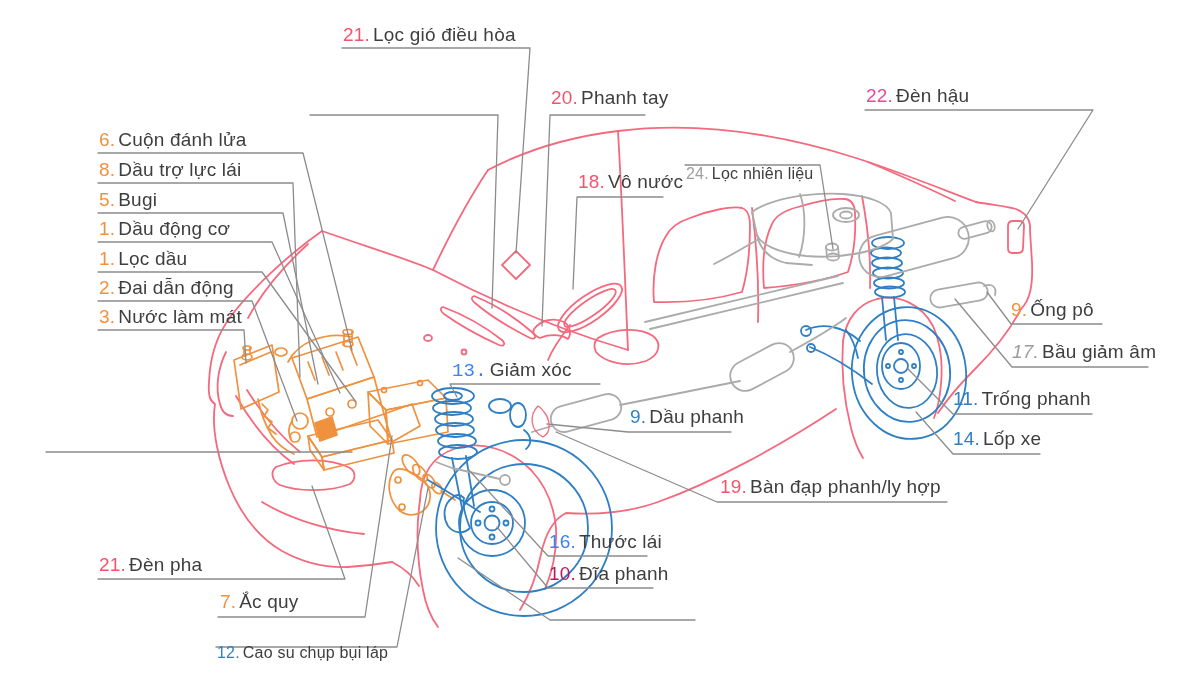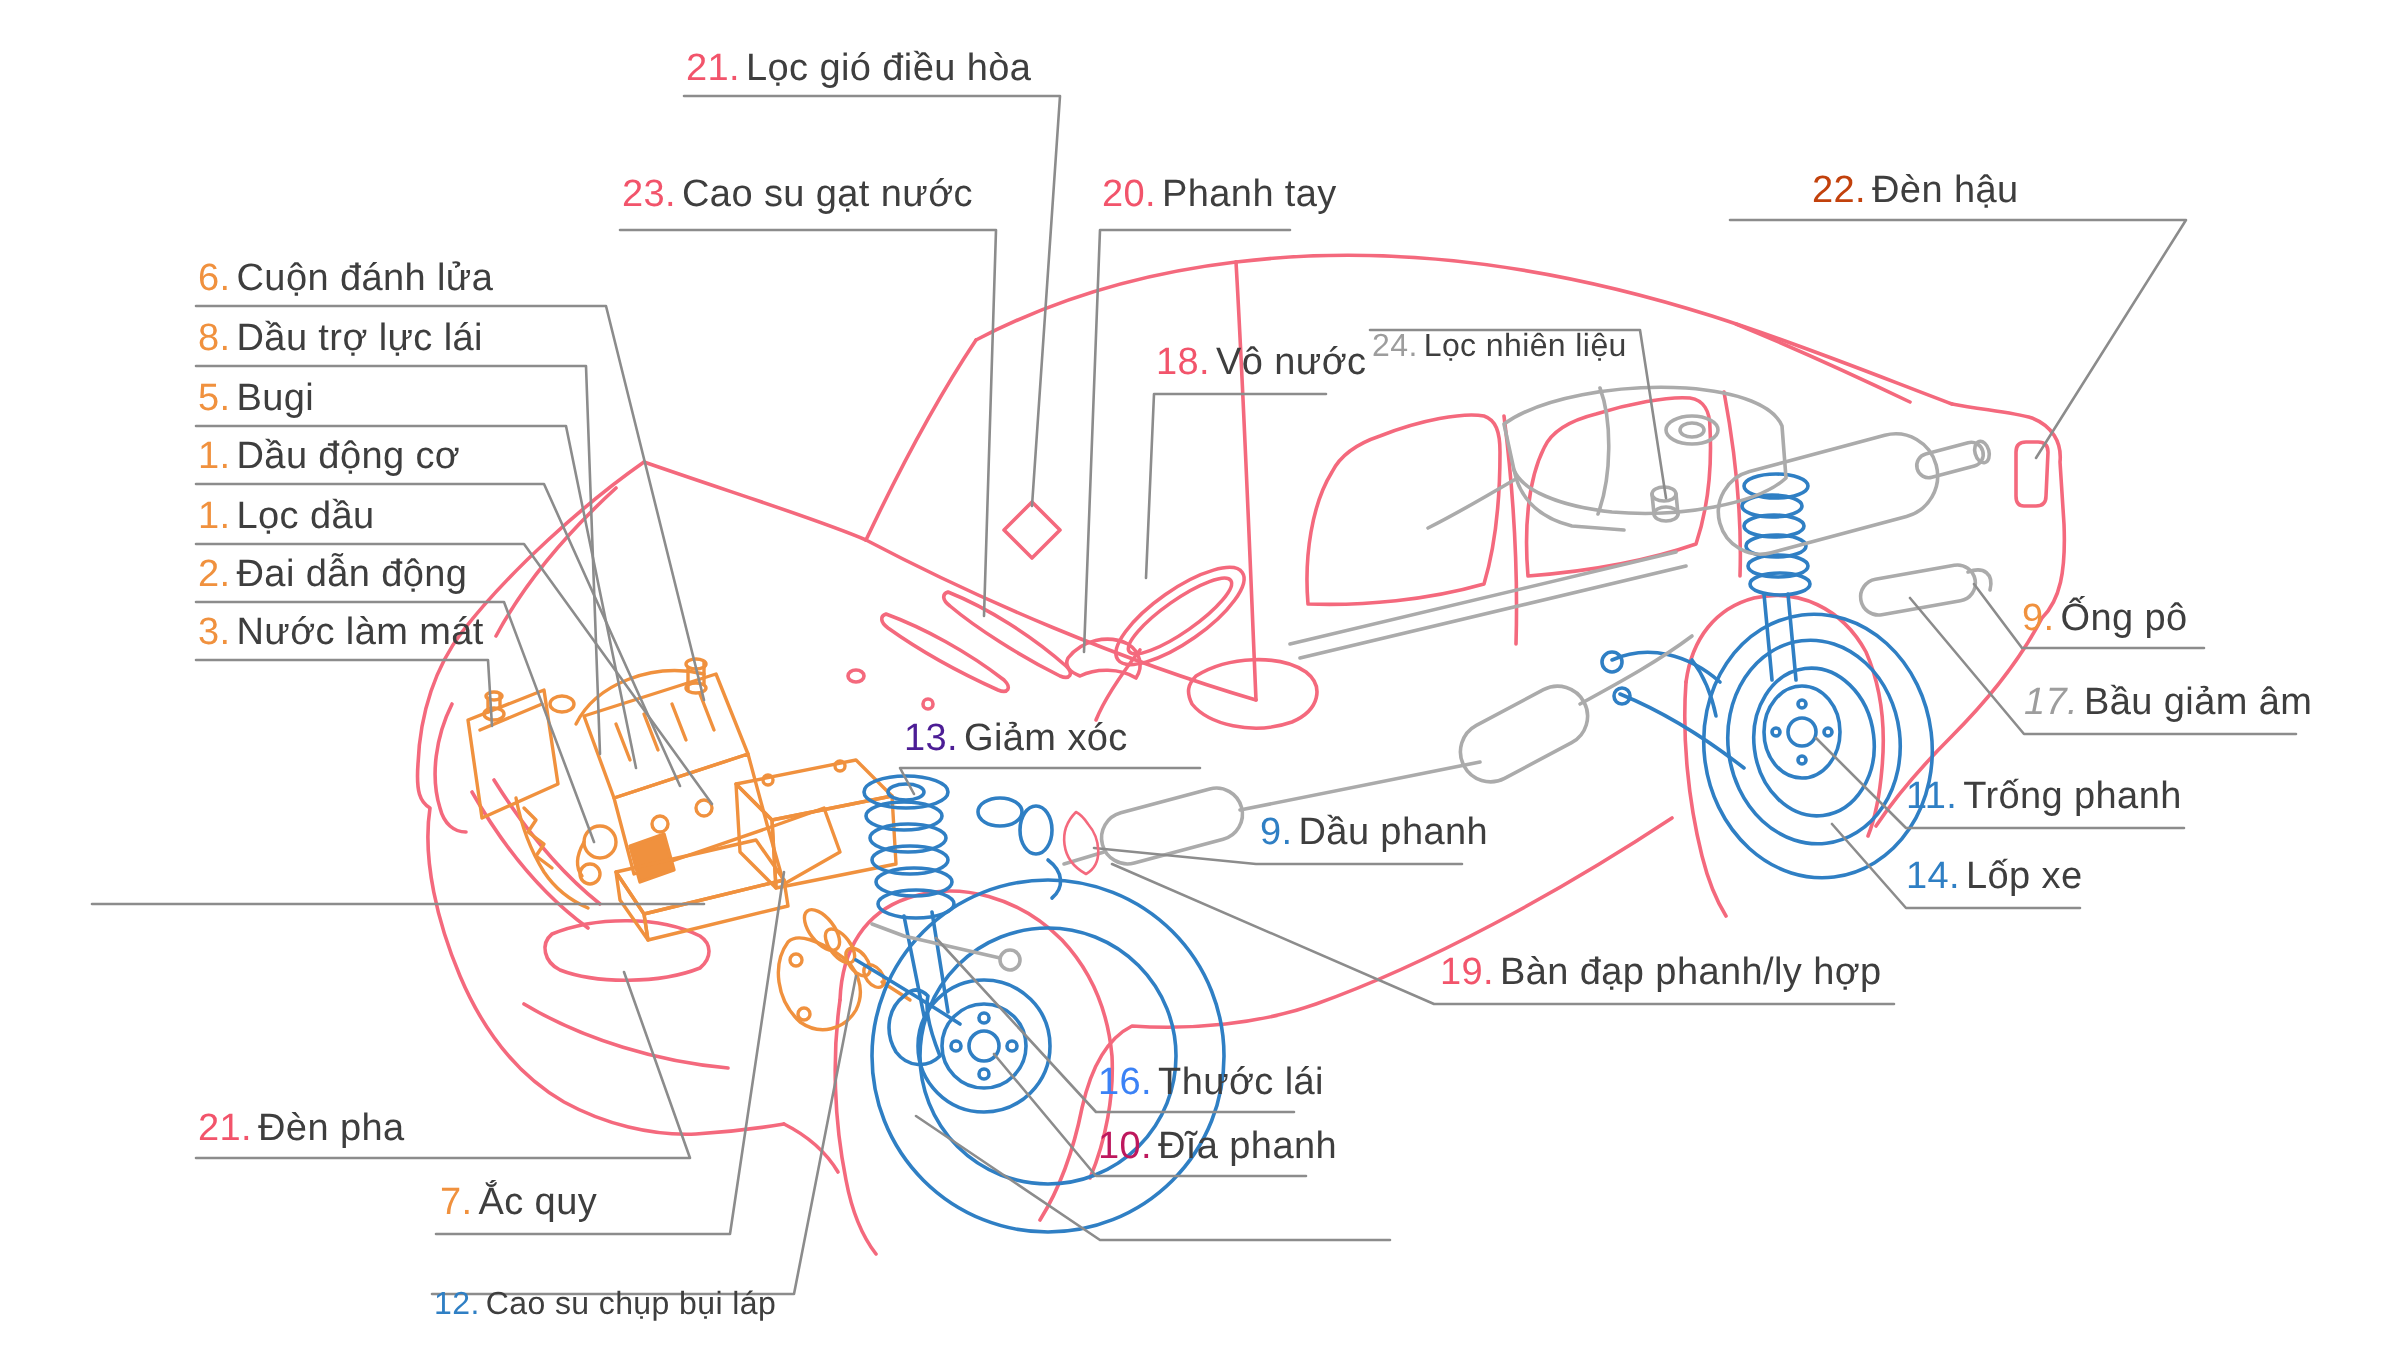--- a/index.html
+++ b/index.html
@@ -249,36 +249,35 @@
     <polyline points="1102,324 1011,324 987,292"></polyline>
     <polyline points="1148,367 1012,367 955,299"></polyline>
     <polyline points="1092,414 953,414 908,369"></polyline>
     <polyline points="1040,454 953,454 916,412"></polyline>
 
     <path d="M 538,406 C 529,415 530,430 543,437 C 552,432 550,419 544,412 C 542,409 540,407 538,406 Z" style="stroke:#f4697d"></path>
   </g>
 </svg>
 
 <div class="label" style="left:343px;top:25px"><span class="num" style="color: rgb(242, 84, 107);">21.</span><span class="txt">Lọc gió điều hòa</span></div>
-<div class="label" style="left:311px;top:88px"><span class="num" style="color: rgb(242, 84, 107);">23.</span><span class="txt">Cao su gạt nước</span></div>
 <div class="label" style="left:551px;top:88px"><span class="num" style="color: rgb(242, 84, 107);">20.</span><span class="txt">Phanh tay</span></div>
-<div class="label" style="left:866px;top:86px"><span class="num" style="color: #c2410c; margin-left: 40px;">22.</span><span class="txt">Đèn hậu</span></div>
+<div class="label" style="left:866px;top:86px"><span class="num" style="color: #ec4899;">22.</span><span class="txt">Đèn hậu</span></div>
 <div class="label small" style="left:686px;top:145px"><span class="num" style="color: rgb(157, 157, 157);">24.</span><span class="txt">Lọc nhiên liệu</span></div>
 <div class="label" style="left:578px;top:172px"><span class="num" style="color: rgb(242, 84, 107);">18.</span><span class="txt">Vô nước</span></div>
 <div class="label" style="left:99px;top:130px"><span class="num" style="color: rgb(240, 145, 62);">6.</span><span class="txt">Cuộn đánh lửa</span></div>
 <div class="label" style="left:99px;top:160px"><span class="num" style="color: rgb(240, 145, 62);">8.</span><span class="txt">Dầu trợ lực lái</span></div>
 <div class="label" style="left:99px;top:190px"><span class="num" style="color: rgb(240, 145, 62);">5.</span><span class="txt">Bugi</span></div>
 <div class="label" style="left:99px;top:219px"><span class="num" style="color: rgb(240, 145, 62);">1.</span><span class="txt">Dầu động cơ</span></div>
 <div class="label" style="left:99px;top:249px"><span class="num" style="color: rgb(240, 145, 62);">1.</span><span class="txt">Lọc dầu</span></div>
 <div class="label" style="left:99px;top:278px"><span class="num" style="color: rgb(240, 145, 62);">2.</span><span class="txt">Đai dẫn động</span></div>
 <div class="label" style="left:99px;top:307px"><span class="num" style="color: rgb(240, 145, 62);">3.</span><span class="txt">Nước làm mát</span></div>
 <div class="label" style="left:99px;top:555px"><span class="num" style="color: rgb(242, 84, 107);">21.</span><span class="txt">Đèn pha</span></div>
 <div class="label" style="left:220px;top:592px"><span class="num" style="color: rgb(240, 145, 62);">7.</span><span class="txt">Ắc quy</span></div>
 <div class="label small" style="left:217px;top:624px"><span class="num" style="color: rgb(47, 127, 196);">12.</span><span class="txt">Cao su chụp bụi láp</span></div>
-<div class="label" style="left:452px;top:360px"><span class="num" style="color: #4c1d95;">13.</span><span class="txt">Giảm xóc</span></div>
+<div class="label" style="left:452px;top:360px"><span class="num" style="color: #3b82f6; font-family: Liberation Mono, monospace;">13.</span><span class="txt">Giảm xóc</span></div>
 <div class="label" style="left:630px;top:407px"><span class="num" style="color: rgb(47, 127, 196);">9.</span><span class="txt">Dầu phanh</span></div>
 <div class="label" style="left:720px;top:477px"><span class="num" style="color: rgb(242, 84, 107);">19.</span><span class="txt">Bàn đạp phanh/ly hợp</span></div>
 <div class="label" style="left:549px;top:532px"><span class="num" style="color: #3b82f6;">16.</span><span class="txt">Thước lái</span></div>
 <div class="label" style="left:549px;top:564px"><span class="num" style="color: #be185d;">10.</span><span class="txt">Đĩa phanh</span></div>
 <div class="label" style="left:1011px;top:300px"><span class="num" style="color: rgb(240, 145, 62);">9.</span><span class="txt">Ống pô</span></div>
 <div class="label" style="left:1012px;top:342px"><span class="num" style="color: rgb(157, 157, 157); font-style: italic;">17.</span><span class="txt">Bầu giảm âm</span></div>
 <div class="label" style="left:953px;top:389px"><span class="num" style="color: rgb(47, 127, 196);">11.</span><span class="txt">Trống phanh</span></div>
 <div class="label" style="left:953px;top:429px"><span class="num" style="color: rgb(47, 127, 196);">14.</span><span class="txt">Lốp xe</span></div>
 
 </div>

